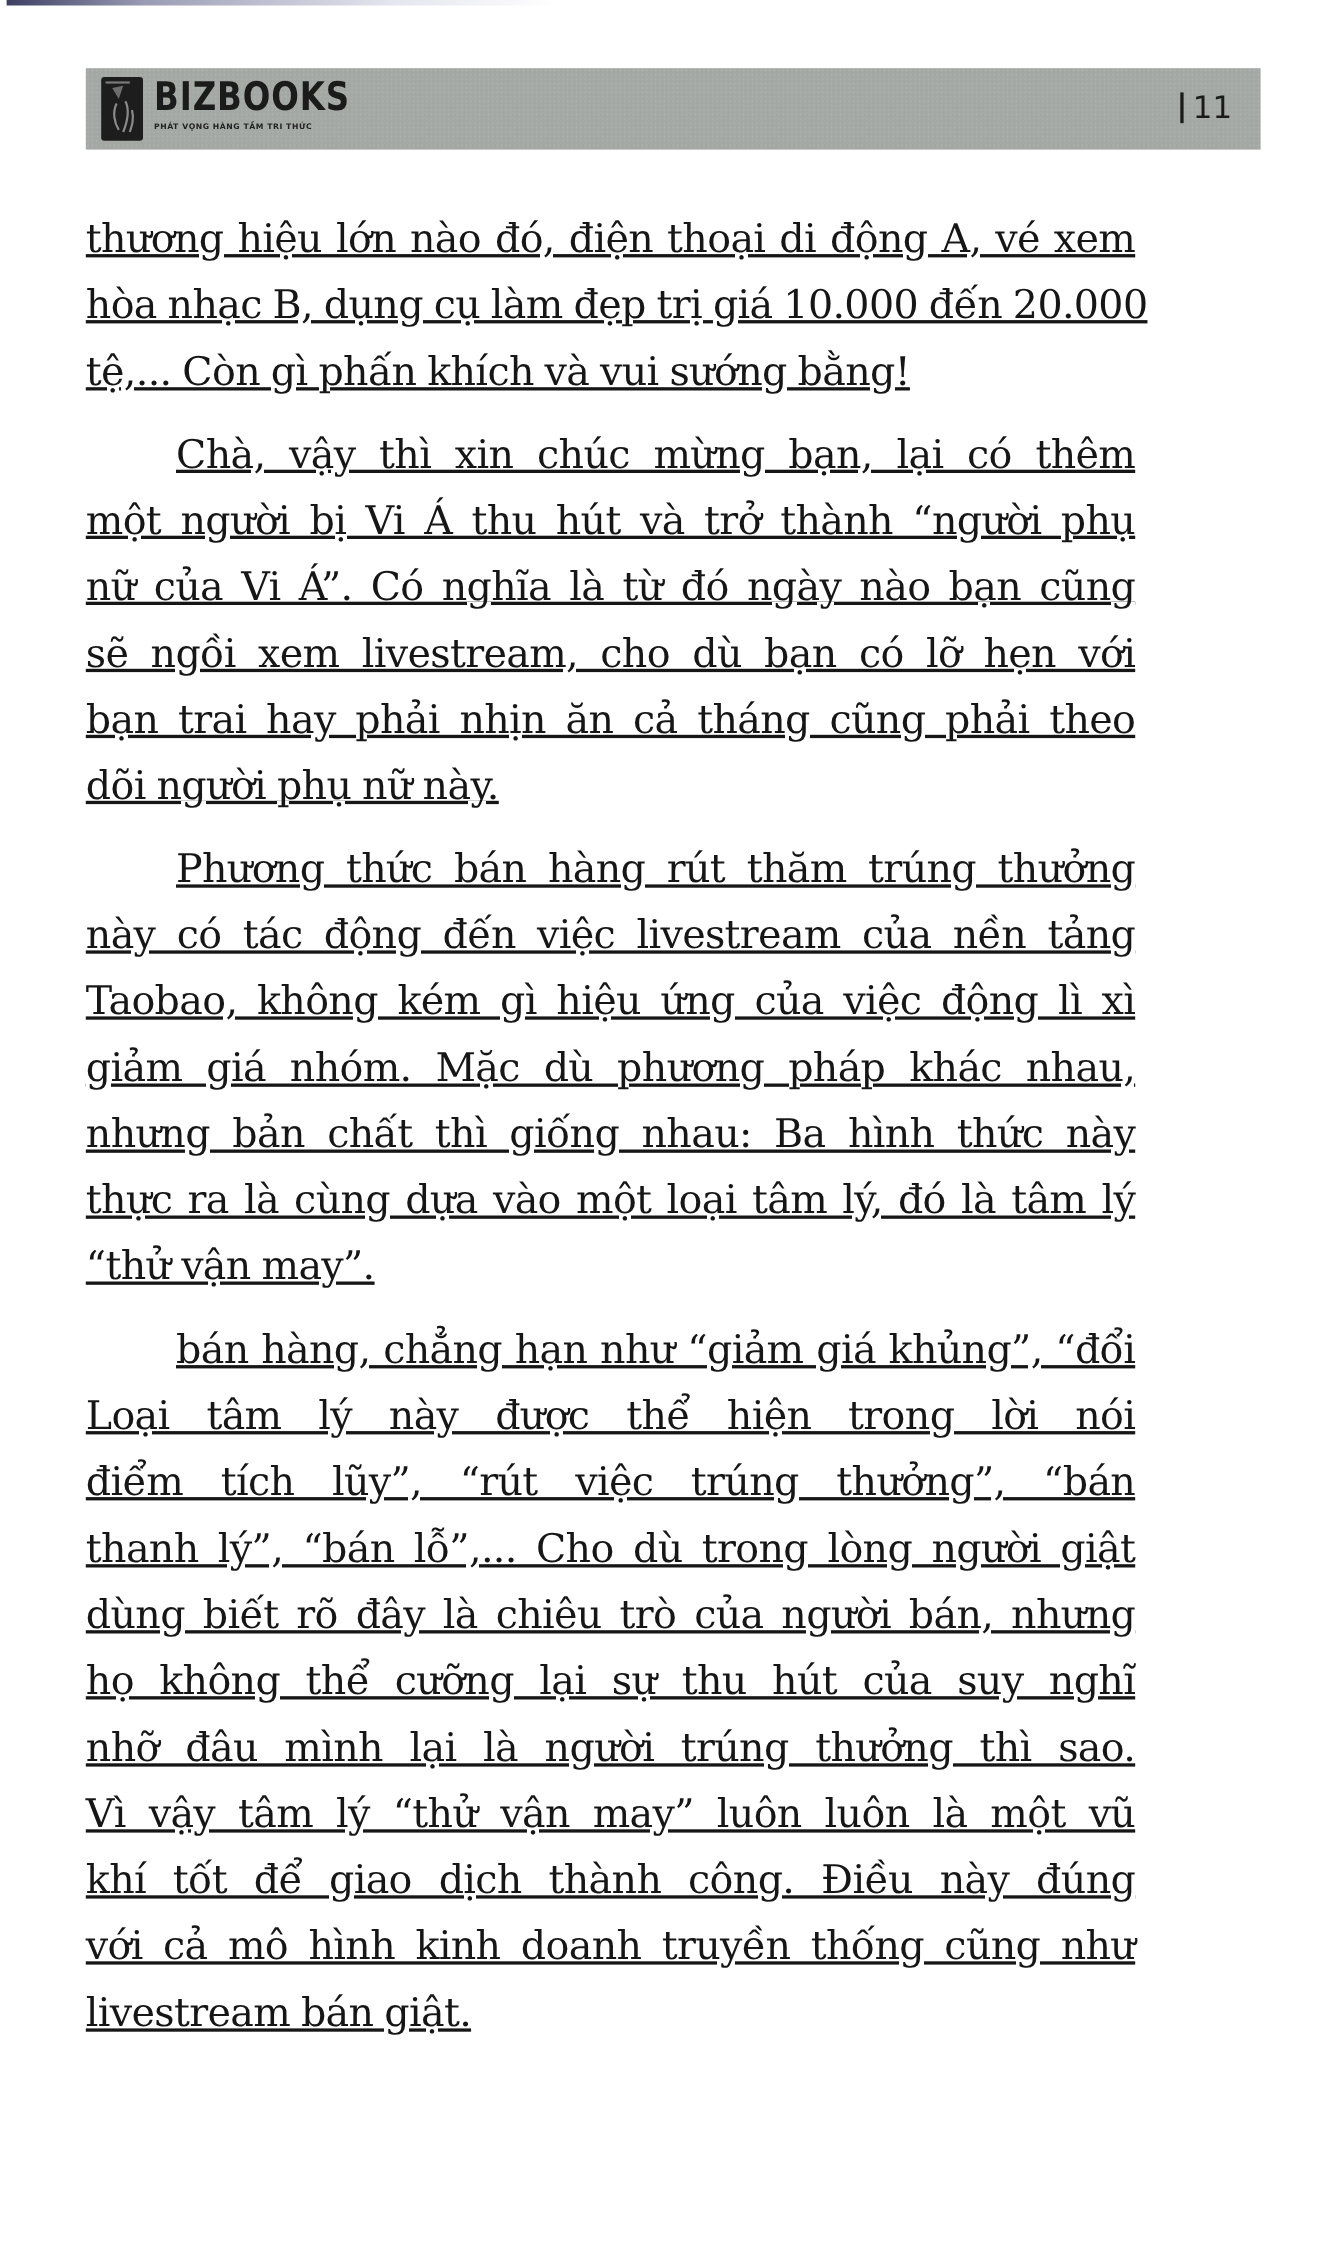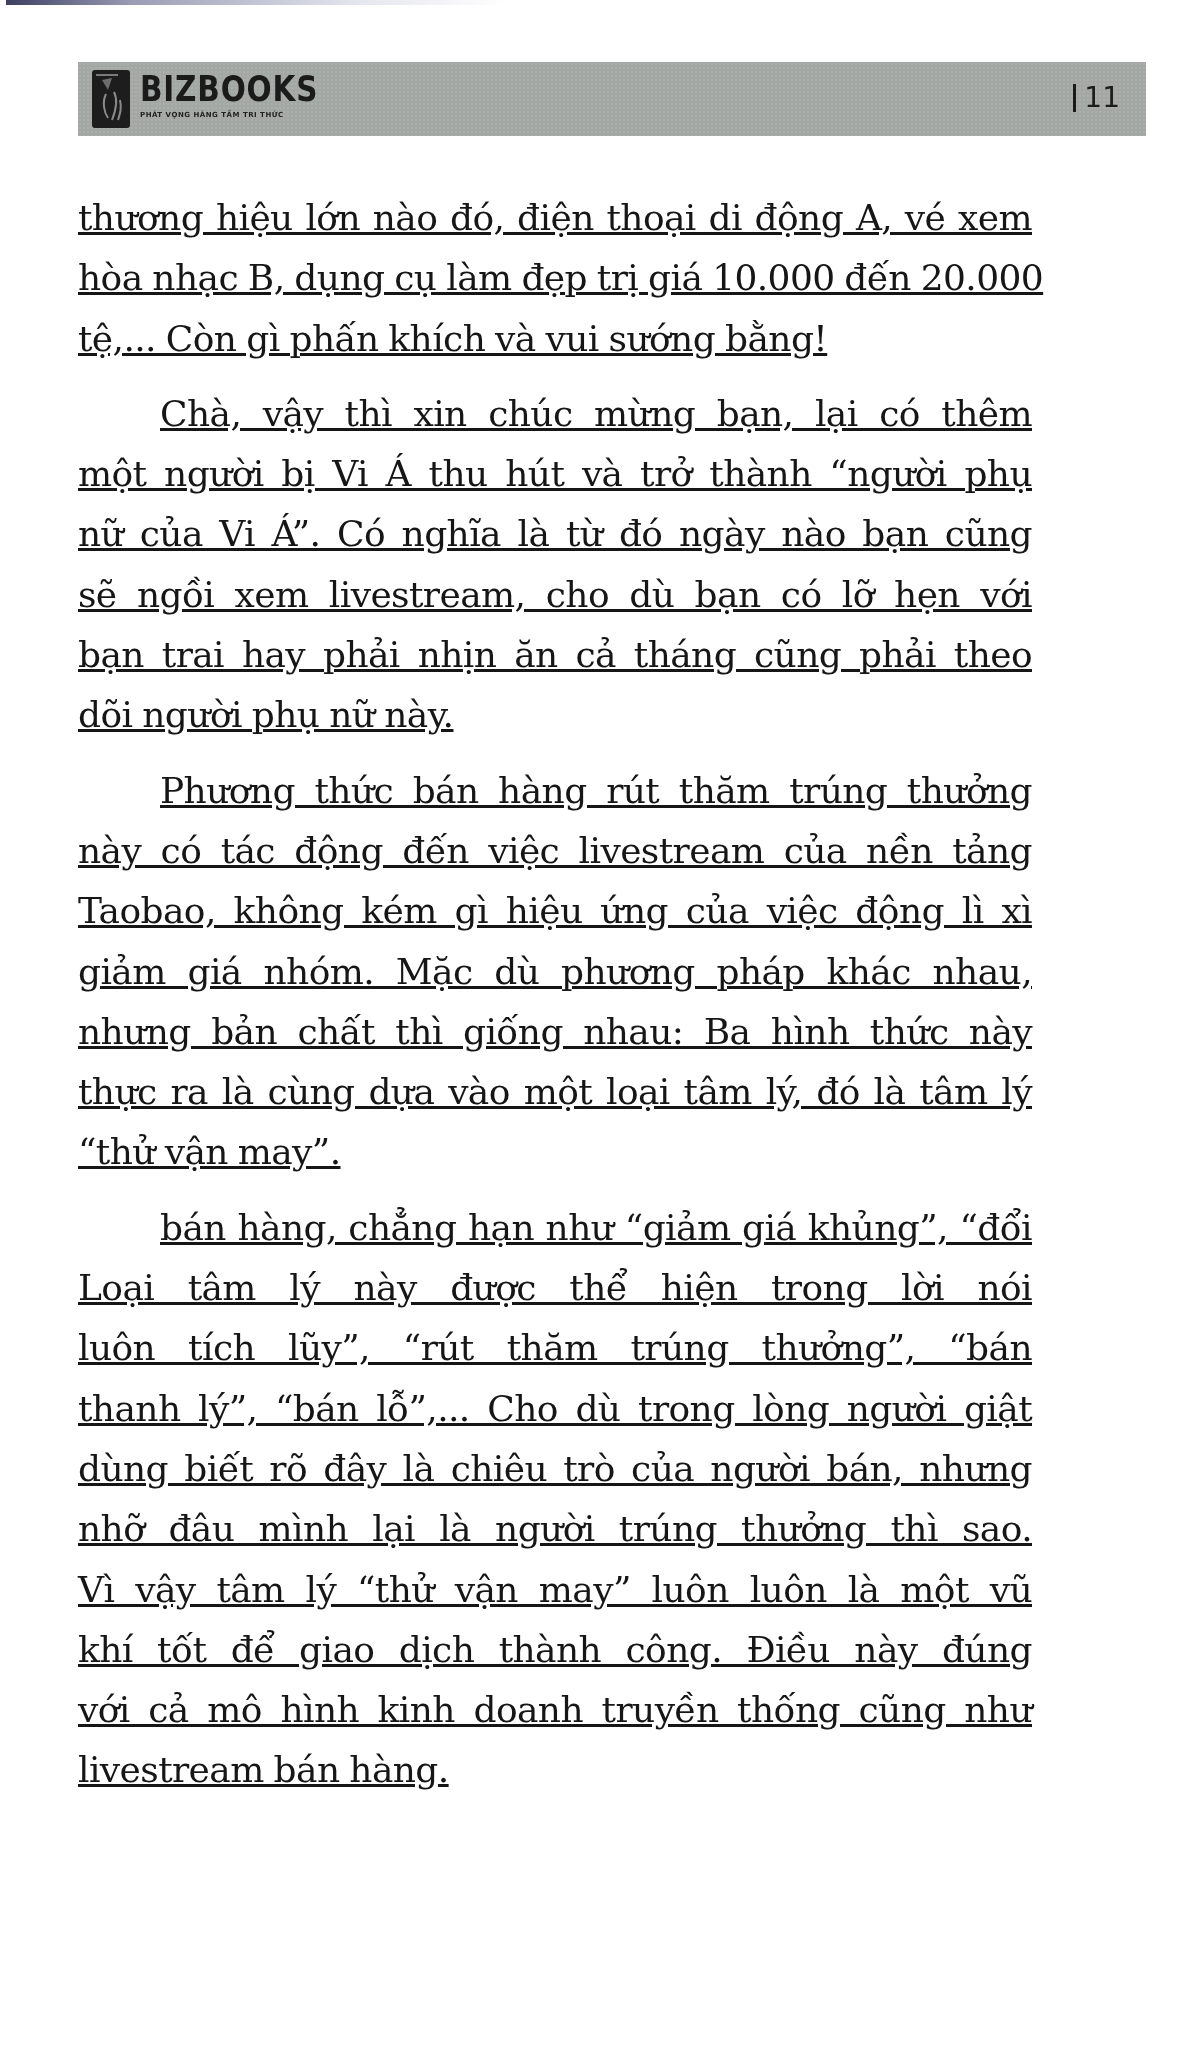--- a/index.html
+++ b/index.html
@@ -174,23 +174,24 @@
     <span class="line">Taobao, không kém gì hiệu ứng của việc động lì xì</span>
     <span class="line">giảm giá nhóm. Mặc dù phương pháp khác nhau,</span>
     <span class="line">nhưng bản chất thì giống nhau: Ba hình thức này</span>
     <span class="line">thực ra là cùng dựa vào một loại tâm lý, đó là tâm lý</span>
     <span class="line last">“thử vận may”.</span>
   </p>
 
   <p class="para indent">
     <span class="line">bán hàng, chẳng hạn như “giảm giá khủng”, “đổi</span>
     <span class="line">Loại tâm lý này được thể hiện trong lời nói</span>
-    <span class="line">luôn tích lũy”, “rút thăm trúng thưởng”, “bán</span>
+    <span class="line">điểm tích lũy”, “rút việc trúng thưởng”, “bán</span>
     <span class="line">thanh lý”, “bán lỗ”,... Cho dù trong lòng người giật</span>
     <span class="line">dùng biết rõ đây là chiêu trò của người bán, nhưng</span>
+    <span class="line">họ không thể cưỡng lại sự thu hút của suy nghĩ</span>
     <span class="line">nhỡ đâu mình lại là người trúng thưởng thì sao.</span>
     <span class="line">Vì vậy tâm lý “thử vận may” luôn luôn là một vũ</span>
     <span class="line">khí tốt để giao dịch thành công. Điều này đúng</span>
     <span class="line">với cả mô hình kinh doanh truyền thống cũng như</span>
-    <span class="line last">livestream bán hàng.</span>
+    <span class="line last">livestream bán giật.</span>
   </p>
 
 </div>
 
 </body></html>

